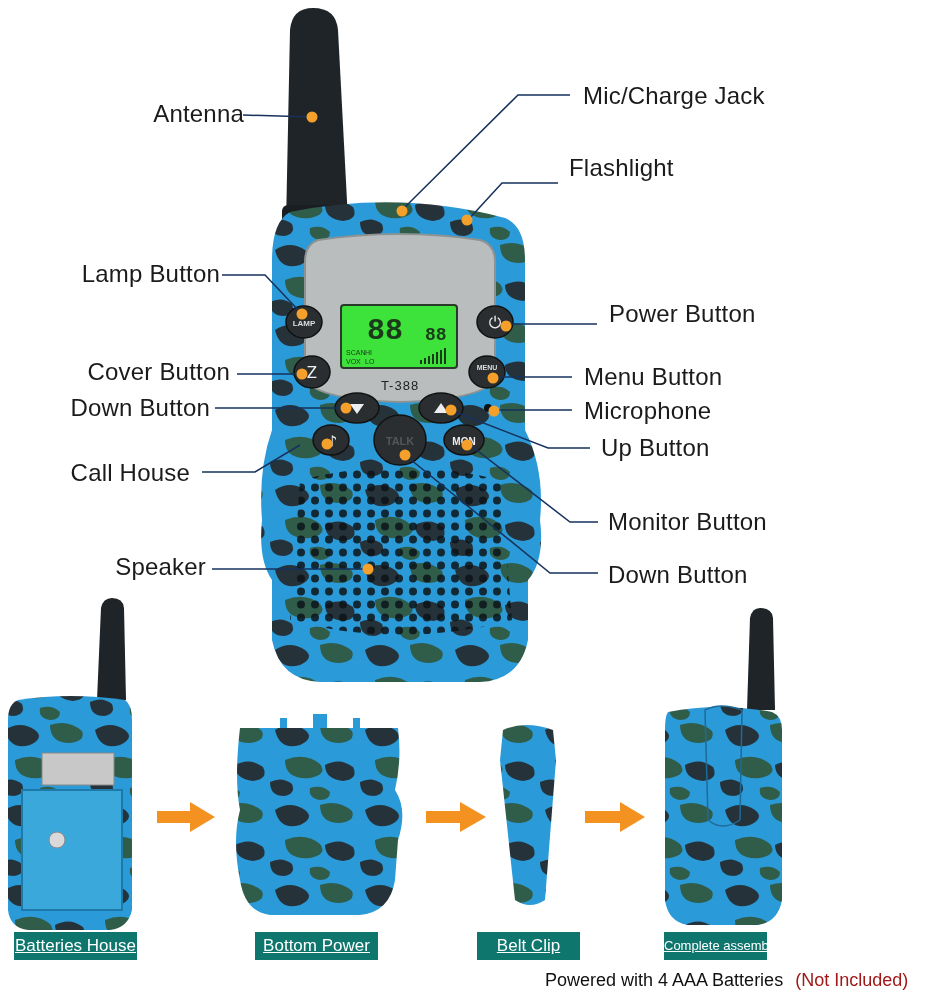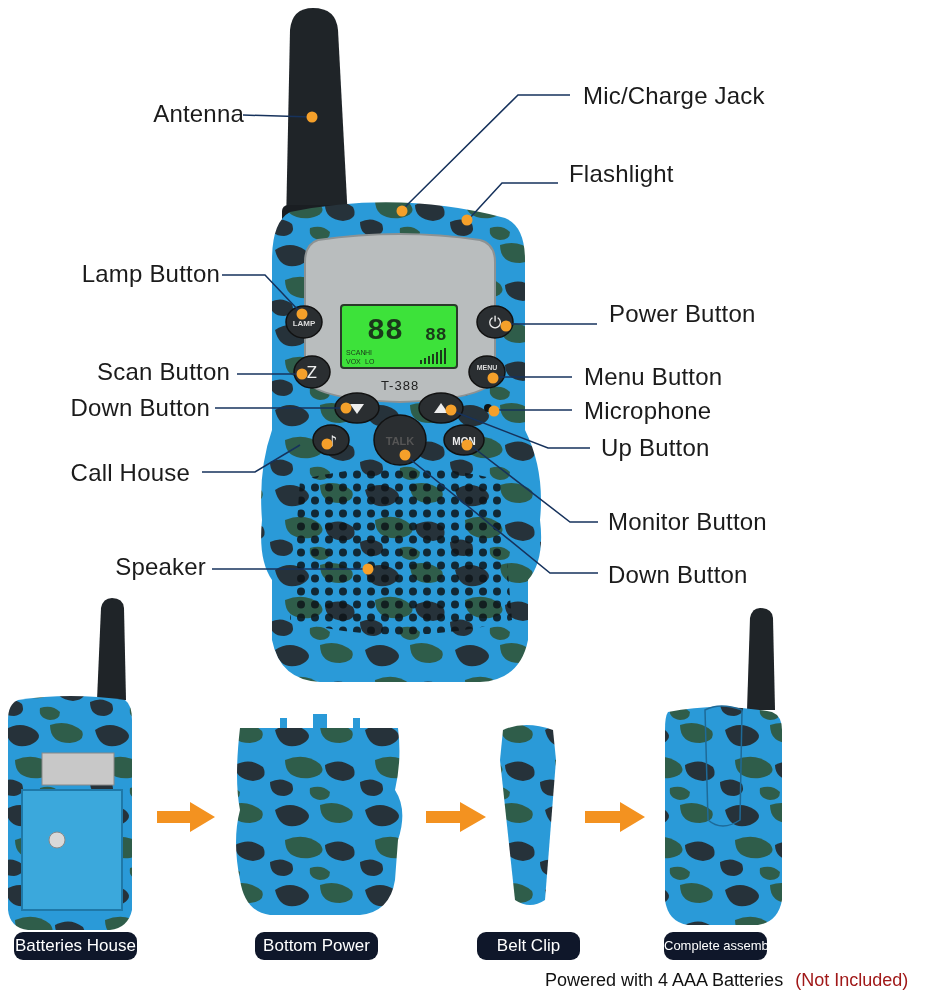--- a/index.html
+++ b/index.html
@@ -1,21 +1,21 @@
 <!DOCTYPE html>
 <html><head>
 <meta charset="utf-8">
 <style>
   html, body { margin:0; padding:0; background:#ffffff; }
   body { width:938px; height:1000px; position:relative; overflow:hidden; font-family:"Liberation Sans", sans-serif; color:#1a1a1a; }
   .abs { position:absolute; }
   .label { position:absolute; font-size:24px; line-height:28px; color:#1b1b1b; white-space:nowrap; letter-spacing:0.2px; }
   .label.r { text-align:right; }
   svg { display:block; }
-  .pill { position:absolute; height:28px; border-radius:9px; background:#0f172a; color:#ffffff; font-size:17px; line-height:28px; text-align:center; white-space:nowrap; }
+  .pill { position:absolute; height:28px; border-radius:0; background:#0f766e; color:#ffffff; font-size:17px; line-height:28px; text-align:center; white-space:nowrap;text-decoration:underline; }
   .pill.small { font-size:13px; }
   .footer { position:absolute; left:545px; top:970px; font-size:18px; color:#111; white-space:nowrap; }
   .footer .red { color:#a01818;margin-left:12px; }
 </style>
 </head>
 <body>
 
 <svg class="abs" style="left:0;top:0" width="938" height="1000">
   <defs>
     <pattern id="camo" width="90" height="80" patternUnits="userSpaceOnUse">
@@ -146,27 +146,27 @@
 
   <g>
     <path d="M747 710 L750 618 Q752 608 760 608 Q772 608 773 618 L775 710 Z" fill="#1f2428"></path>
     <path d="M668 712 Q720 702 772 712 Q782 716 782 730 L782 900 Q778 922 758 925 L688 925 Q668 922 665 900 L665 730 Q665 716 668 712 Z" fill="url(#camo)"></path>
     <path d="M705 710 Q720 702 742 710 L740 820 Q722 832 708 820 Z" fill="url(#camo)" stroke="#1e6a98" stroke-width="1.5"></path>
   </g>
 </svg>
 
 <div class="label r" style="left:128px;top:100px;width:116px">Antenna</div>
 <div class="label r" style="left:50px;top:260px;width:170px">Lamp Button</div>
-<div class="label r" style="left:60px;top:358px;width:170px">Scan Button</div>
+<div class="label r" style="left:60px;top:358px;width:170px">Cover Button</div>
 <div class="label r" style="left:40px;top:394px;width:170px">Down Button</div>
 <div class="label r" style="left:20px;top:459px;width:170px">Call House</div>
 <div class="label r" style="left:60px;top:553px;width:146px">Speaker</div>
 
 <div class="label" style="left:583px;top:82px">Mic/Charge Jack</div>
-<div class="label" style="left:569px;top:160px">Flashlight</div>
+<div class="label" style="left:569px;top:154px">Flashlight</div>
 <div class="label" style="left:609px;top:300px">Power Button</div>
 <div class="label" style="left:584px;top:363px">Menu Button</div>
 <div class="label" style="left:584px;top:397px">Microphone</div>
 <div class="label" style="left:601px;top:434px">Up Button</div>
 <div class="label" style="left:608px;top:508px">Monitor Button</div>
 <div class="label" style="left:608px;top:561px">Down Button</div>
 
 <div class="pill" style="left:14px;top:932px;width:123px">Batteries House</div>
 <div class="pill" style="left:255px;top:932px;width:123px">Bottom Power</div>
 <div class="pill" style="left:477px;top:932px;width:103px">Belt Clip</div>

